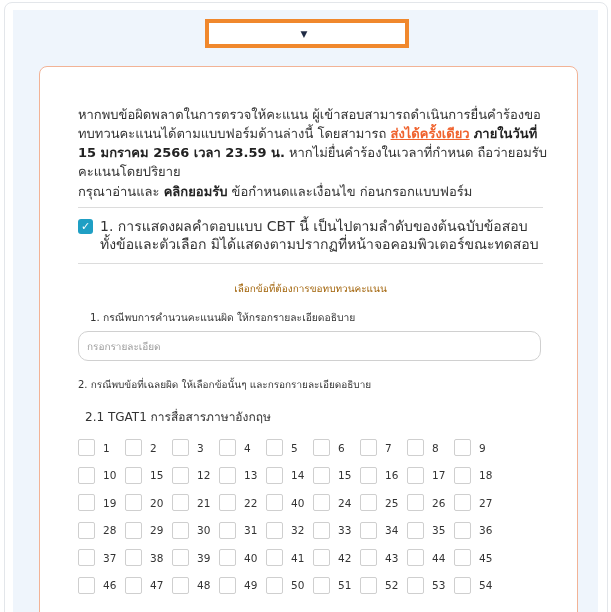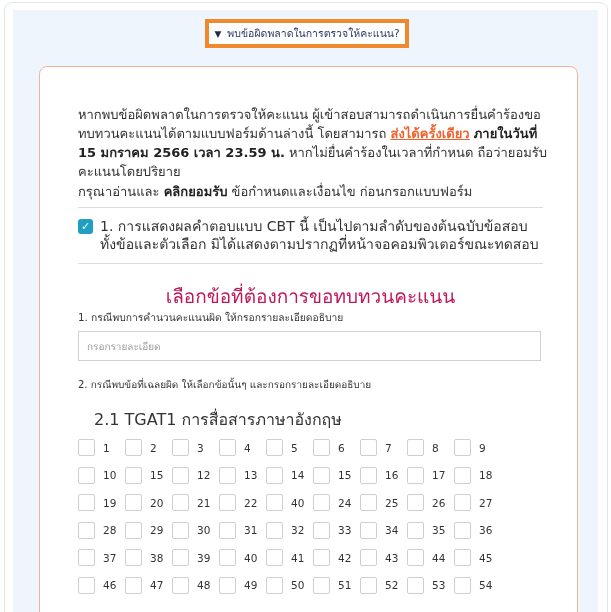--- a/index.html
+++ b/index.html
@@ -46,52 +46,51 @@
     }
     .cb-checked {
       flex: 0 0 auto; width: 15px; height: 15px; border-radius: 3px;
       background: #1f9fc4; margin-top: 2px; margin-right: 7px;
       display: flex; align-items: center; justify-content: center;
       color: #ffffff; font-size: 11px; font-weight: bold; cursor: pointer;
     }
     .term-text { font-size: 14px; line-height: 18px; color: #333; }
     .section-title {
       position: absolute; top: 214px; left: 0; width: 465px; text-align: center;
-      font-size: 19px; color: #be185d;
-    }
-    .q1 { position: absolute; top: 242px; left: 0; font-size: 10.3px; color: #333; }
+      font-size: 10px; color: #a16207;
+    }
+    .q1 { position: absolute; top: 242px; left: 12px; font-size: 10.3px; color: #333; }
     .detail-input {
       position: absolute; top: 264px; left: 0; width: 463px; height: 30px;
-      border: 1px solid #d0d0d0; border-radius: 0; background: #fff;
+      border: 1px solid #d0d0d0; border-radius: 10px; background: #fff;
       font-size: 10px; color: #555; padding: 0 8px; outline: none;
       font-family: "DejaVu Sans", sans-serif;
     }
     .detail-input::placeholder { color: #9a9a9a; }
     .q2 { position: absolute; top: 310px; left: 0; font-size: 10px; color: #333; }
-    .q21 { position: absolute; top: 340px; left: 16px; font-size: 16px; color: #333; }
+    .q21 { position: absolute; top: 340px; left: 7px; font-size: 12px; color: #333; }
     .grid {
       position: absolute; top: 372px; left: 0; width: 470px;
       display: grid; grid-template-columns: repeat(9, 47px); row-gap: 10.5px;
     }
     .item { display: flex; align-items: center; height: 17px; cursor: pointer; }
     .box {
       width: 17px; height: 17px; border: 1px solid #cfcfcf; border-radius: 2px;
       background: #fff; margin-right: 8px; flex: 0 0 auto;
     }
     .num { font-size: 10.5px; color: #333; font-family: "DejaVu Sans", sans-serif; }
   </style>
 </head>
 <body>
 
 <div class="frame"></div>
 <div class="panel"></div>
 
 <div class="toggle">
   <span class="tri">▼</span>
-  <span>พบข้อผิดพลาดในการตรวจให้คะแนน?</span>
 </div>
 
 <div class="card">
   <div class="content">
 
     <p class="intro"><span>หากพบข้อผิดพลาดในการตรวจให้คะแนน ผู้เข้าสอบสามารถดำเนินการยื่นคำร้องขอทบทวนคะแนนได้ตามแบบฟอร์มด้านล่างนี้ โดยสามารถ </span><span class="link">ส่งได้ครั้งเดียว</span><span> </span><b>ภายในวันที่ 15 มกราคม 2566 เวลา 23.59 น.</b><span> หากไม่ยื่นคำร้องในเวลาที่กำหนด ถือว่ายอมรับคะแนนโดยปริยาย</span></p>
 
     <p class="accept"><span>กรุณาอ่านและ </span><b>คลิกยอมรับ</b><span> ข้อกำหนดและเงื่อนไข ก่อนกรอกแบบฟอร์ม</span></p>
 
     <div class="hr" style="top:140px"></div>

